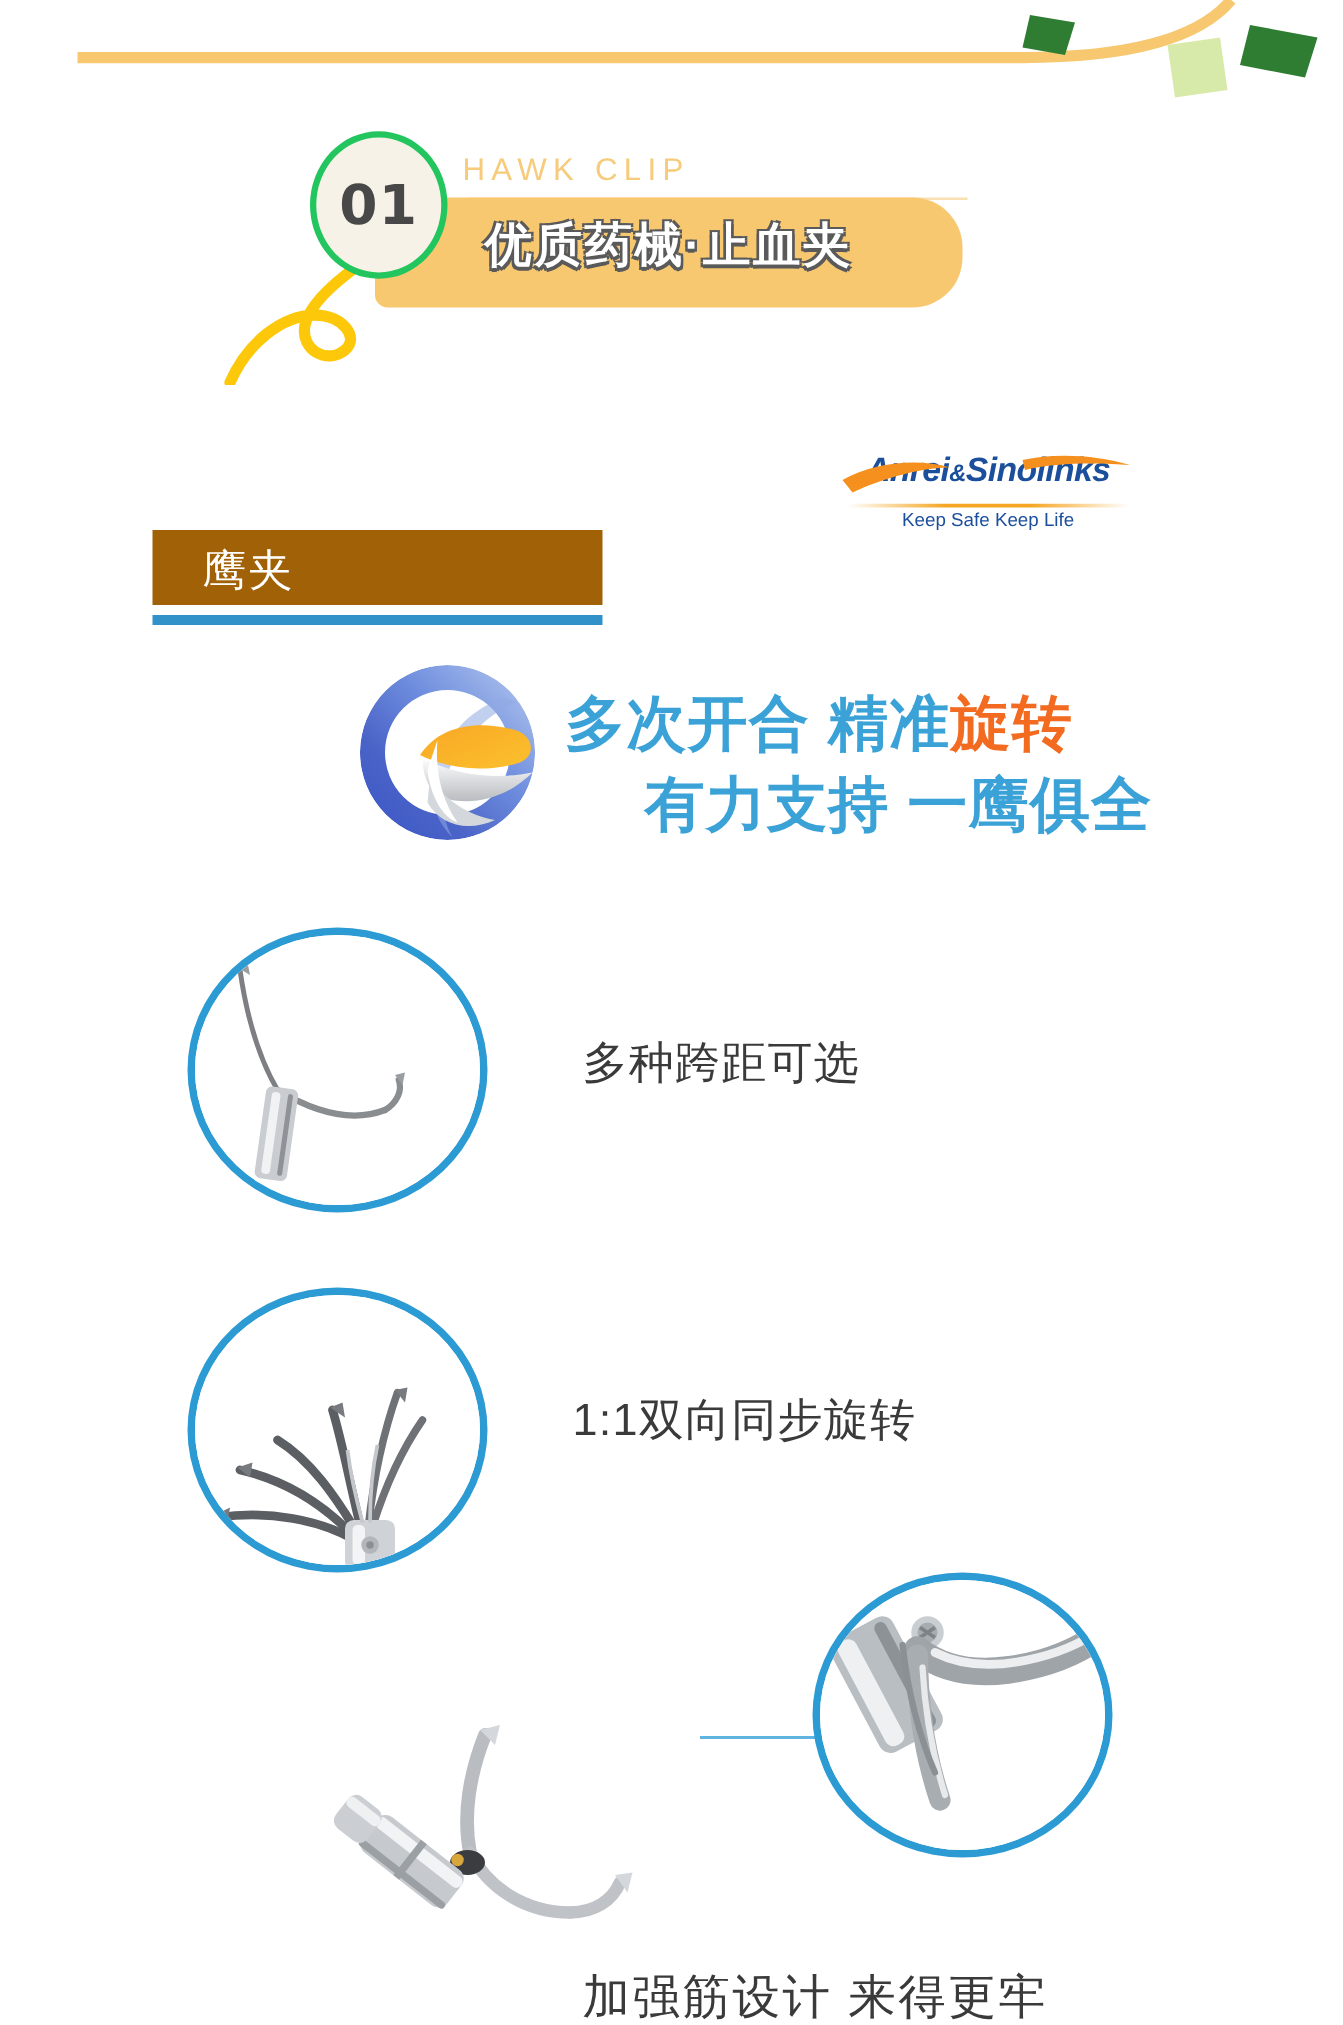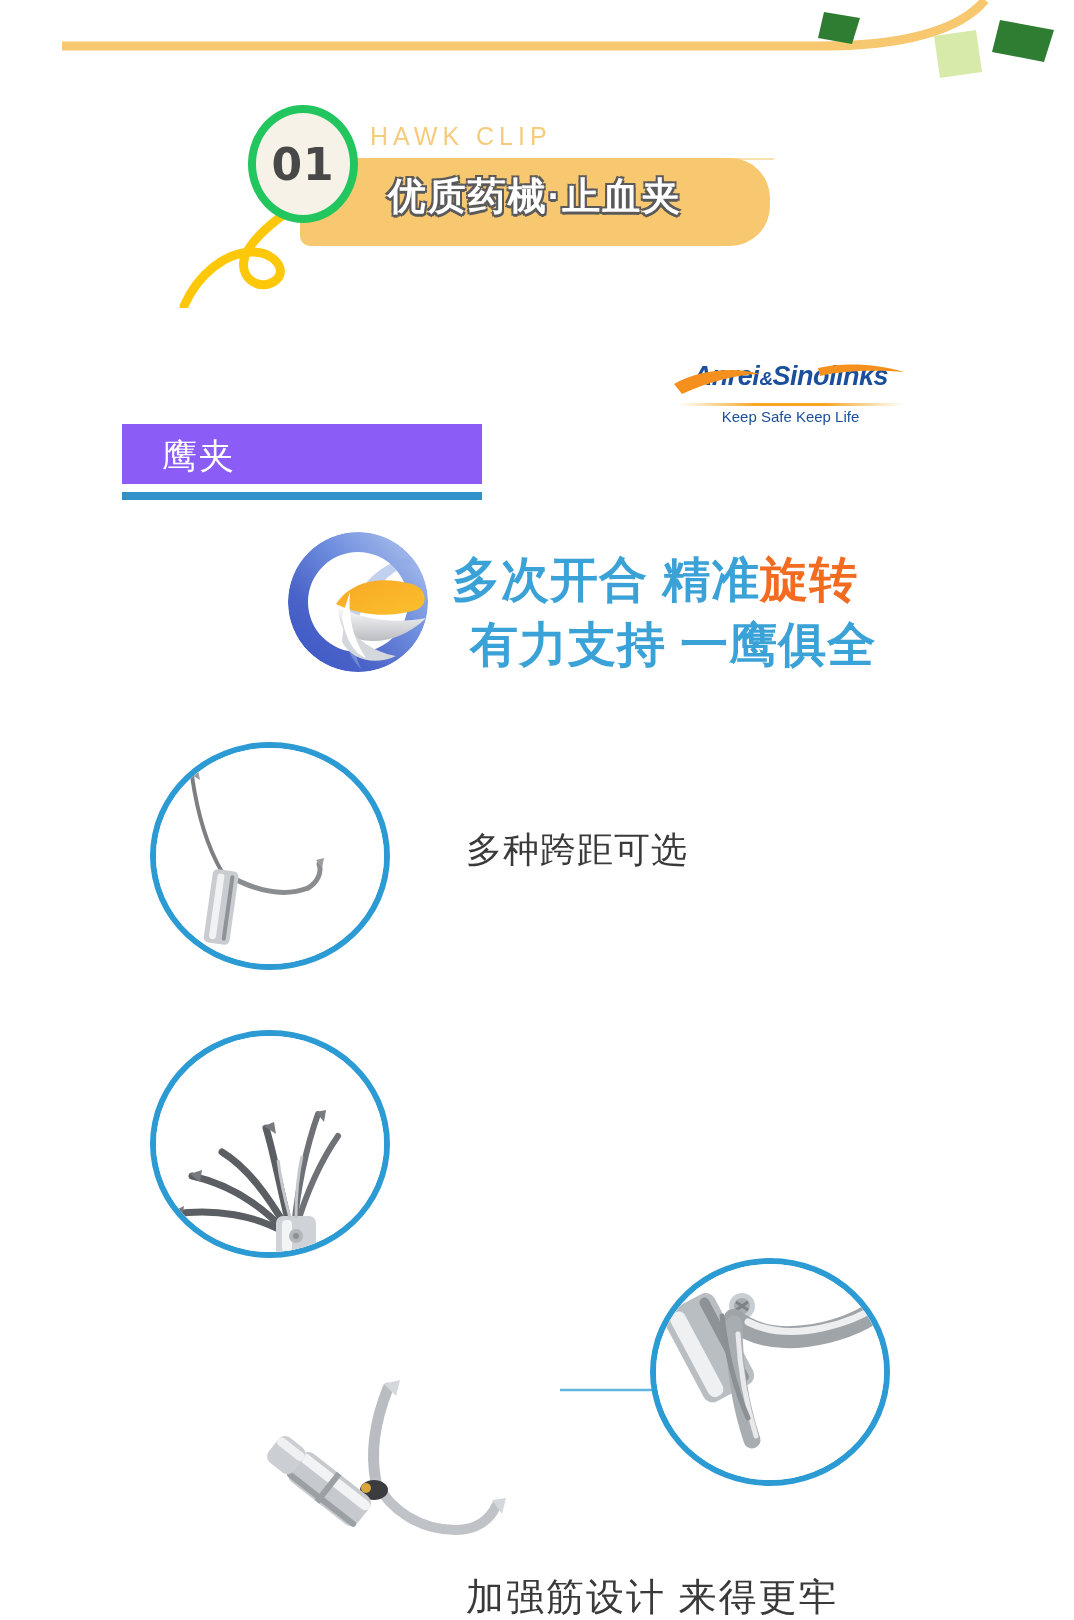--- a/index.html
+++ b/index.html
@@ -16,21 +16,21 @@
   .topdeco{position:absolute;left:0;top:0;width:1074px;height:90px;}
   .topdeco svg{display:block;}
 
   
   .hdr{position:absolute;left:178px;top:100px;width:620px;height:200px;}
   .curl{position:absolute;left:0px;top:108px;width:150px;height:100px;}
   .num-circle{
     position:absolute;left:70px;top:5px;width:110px;height:118px;
     border-radius:50%;
     background:#f7f2e7;
-    border:8px solid #22c55e;
+    border:5px solid #22c55e;
     box-sizing:border-box;
     display:flex;align-items:center;justify-content:center;
     z-index:3;
   }
   .num-circle span{
     font-size:44px;font-weight:bold;color:#484848;letter-spacing:1px;
     font-family:"DejaVu Sans",sans-serif;
   }
   .hawk-en{
     position:absolute;left:192px;top:22px;
@@ -67,35 +67,35 @@
     position:absolute;left:10px;top:43px;width:225px;height:3px;
     background:linear-gradient(to right,#ffffff,#f5a623 35%,#f5a623 65%,#ffffff);
     border-radius:2px;
   }
   .brand-tag{
     position:absolute;left:0;top:48px;width:245px;
     font-size:15px;font-weight:normal;color:#1b4e9b;text-align:center;
   }
 
   
-  .sec-banner{position:absolute;left:122px;top:424px;width:360px;height:60px;background:#8b5cf6;}
+  .sec-banner{position:absolute;left:122px;top:424px;width:360px;height:60px;background:#a16207;}
   .sec-banner-txt{
     position:absolute;left:40px;top:0;height:64px;display:flex;align-items:center;
     font-size:35px;color:#ffffff;font-weight:500;letter-spacing:2px;
   }
   .sec-underline{position:absolute;left:122px;top:492px;width:360px;height:8px;background:#3092c9;}
 
   
   .eagle{position:absolute;left:286px;top:530px;width:145px;height:145px;}
   .slogan{position:absolute;left:452px;top:548px;width:470px;}
   .slogan .line{
     font-size:48px;font-weight:bold;color:#3ba2d8;letter-spacing:1px;line-height:1.35;
     white-space:nowrap;
   }
-  .slogan .line.l2{padding-left:18px;}
+  .slogan .line.l2{padding-left:18px;text-align:right;}
   .slogan .hi{color:#f26b21;}
 
   
   .circ{
     position:absolute;border:6px solid #2c9bd4;border-radius:50%;
     box-sizing:border-box;background:#ffffff;overflow:hidden;
   }
   .circ.c1{left:150px;top:742px;width:240px;height:228px;}
   .circ.c2{left:150px;top:1030px;width:240px;height:228px;}
   .circ.c3{left:650px;top:1258px;width:240px;height:228px;}
@@ -245,20 +245,21 @@
         <rect x="126" y="184" width="10" height="32" rx="4" fill="#f2f4f6"></rect>
         <circle cx="140" cy="200" r="7" fill="#b3b7bb"></circle>
         <circle cx="140" cy="200" r="3" fill="#8c9094"></circle>
       </g>
       <g stroke="#c4c7cb" stroke-width="3" fill="none">
         <path d="M134 182 C 128 160, 124 140, 122 124"></path>
         <path d="M140 182 C 140 158, 142 138, 146 120"></path>
       </g>
     </svg>
   </div>
+  <div class="feat-txt f2">1:1双向同步旋转</div>
 
   <svg class="callout" width="260" height="140" viewBox="0 0 260 140" xmlns="http://www.w3.org/2000/svg">
     <path d="M22 128 L 22 10 L 258 10" stroke="#5fb4e0" stroke-width="2.5" fill="none"></path>
     <circle cx="22" cy="130" r="9" fill="#2c9bd4"></circle>
   </svg>
 
   <svg class="bigclip" width="310" height="250" viewBox="0 0 310 250" xmlns="http://www.w3.org/2000/svg">
     <rect width="310" height="250" fill="#ffffff"></rect>
     <path d="M138 18 C 126 48, 120 82, 126 112" stroke="#b9bdc2" stroke-width="11" fill="none" stroke-linecap="round"></path>
     <path d="M134 14 L 150 10 L 146 26 Z" fill="#d4d8dc"></path>

